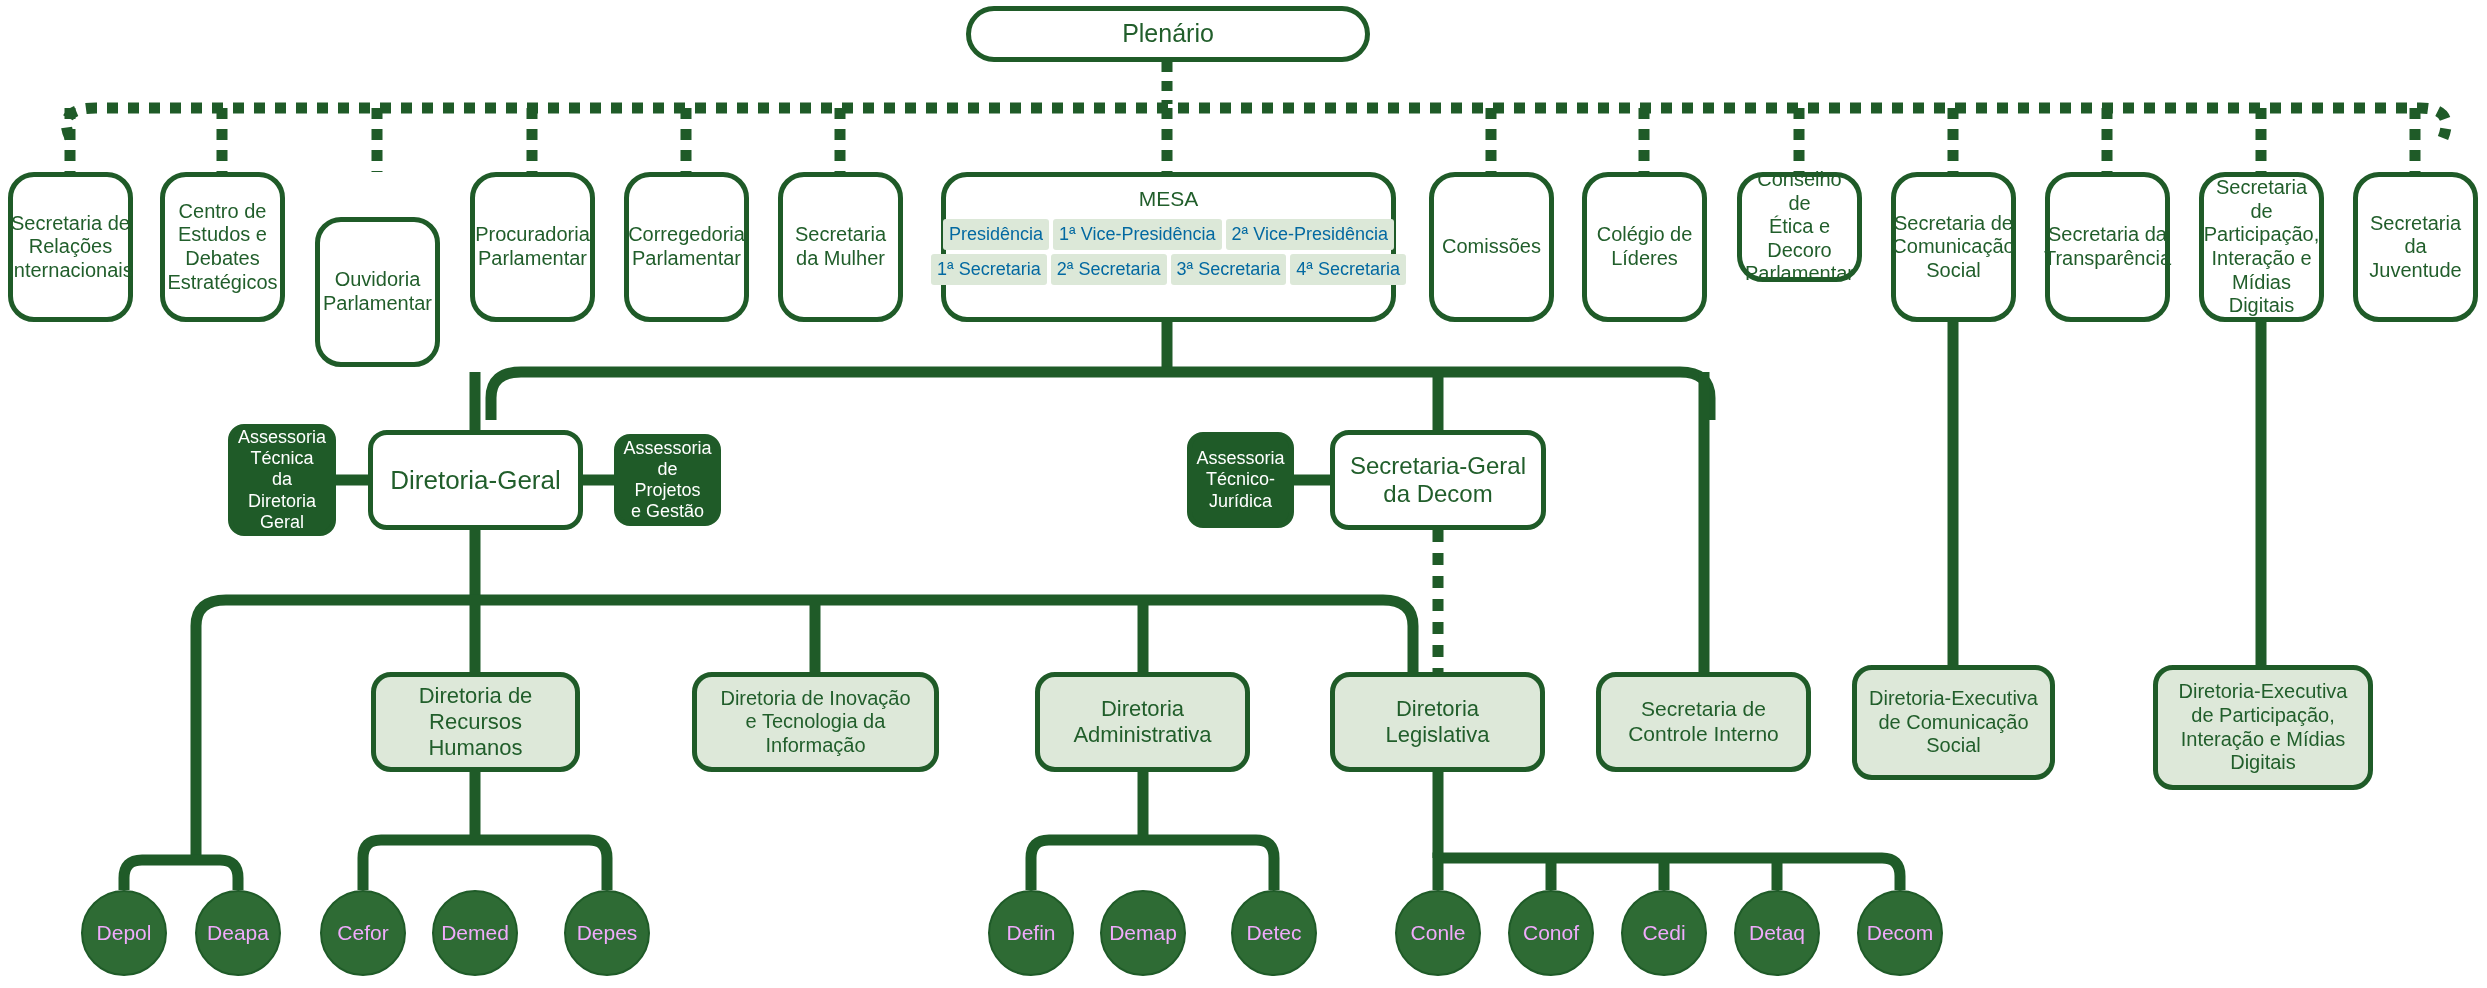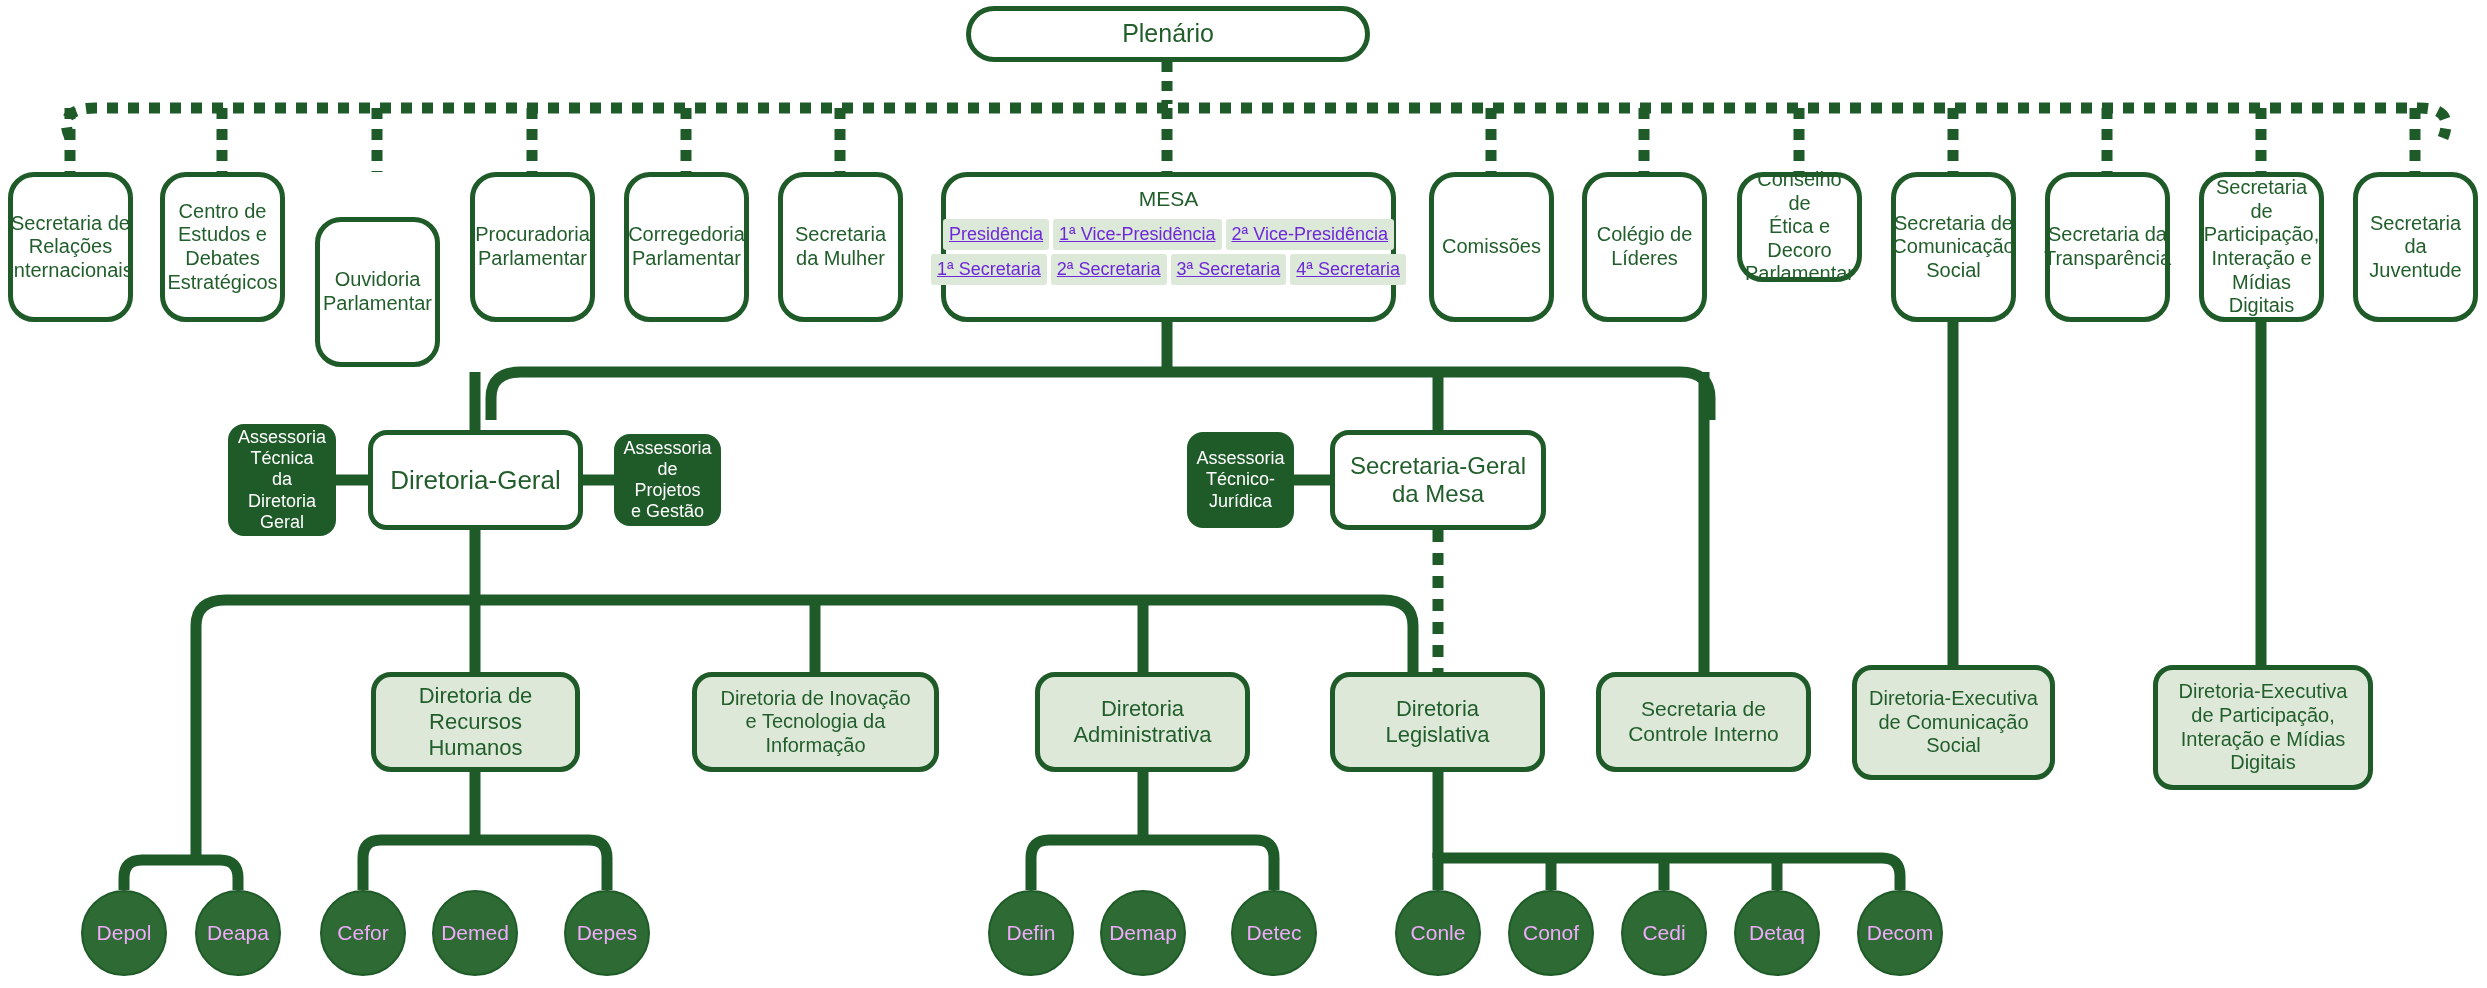--- a/index.html
+++ b/index.html
@@ -49,27 +49,26 @@
   }
   .mesa-title{
     text-align:center;
     font-size:21px;
     color:#215E2B;
     padding:2px 0 7px 0;
   }
   .mesa-row{display:flex;justify-content:center;gap:4px;margin-bottom:4px;}
   .chip{
     background:#DCE8D8;
-    color:#6d28d9;
+    color:#0369a1;
     font-size:18px;
     padding:5px 6px;
     border-radius:3px;
     white-space:nowrap;
     text-align:center;
-    text-decoration:underline;
   }
   .chip.wide{flex:0 0 auto;}
 
   
   .dark{
     background:#1F5B28;
     border-color:#1F5B28;
     color:#ffffff;
     font-size:18px;
     border-radius:16px;
@@ -273,21 +272,21 @@
   </div>
 
   <div class="node dark" style="left:1187px;top:432px;width:107px;height:96px;">
     <span>Assessoria
 Técnico-
 Jurídica</span>
   </div>
 
   <div class="node mid small" style="left:1330px;top:430px;width:216px;height:100px;">
     <span>Secretaria-Geral
-da Mesa</span>
+da Decom</span>
   </div>
 
   <div class="node lightfill" style="left:692px;top:672px;width:247px;height:100px;font-size:20px;">
     <span>Diretoria de Inovação
 e Tecnologia da
 Informação</span>
   </div>
   <div class="node lightfill" style="left:371px;top:672px;width:209px;height:100px;">
     <span>Diretoria de
 Recursos Humanos</span>

